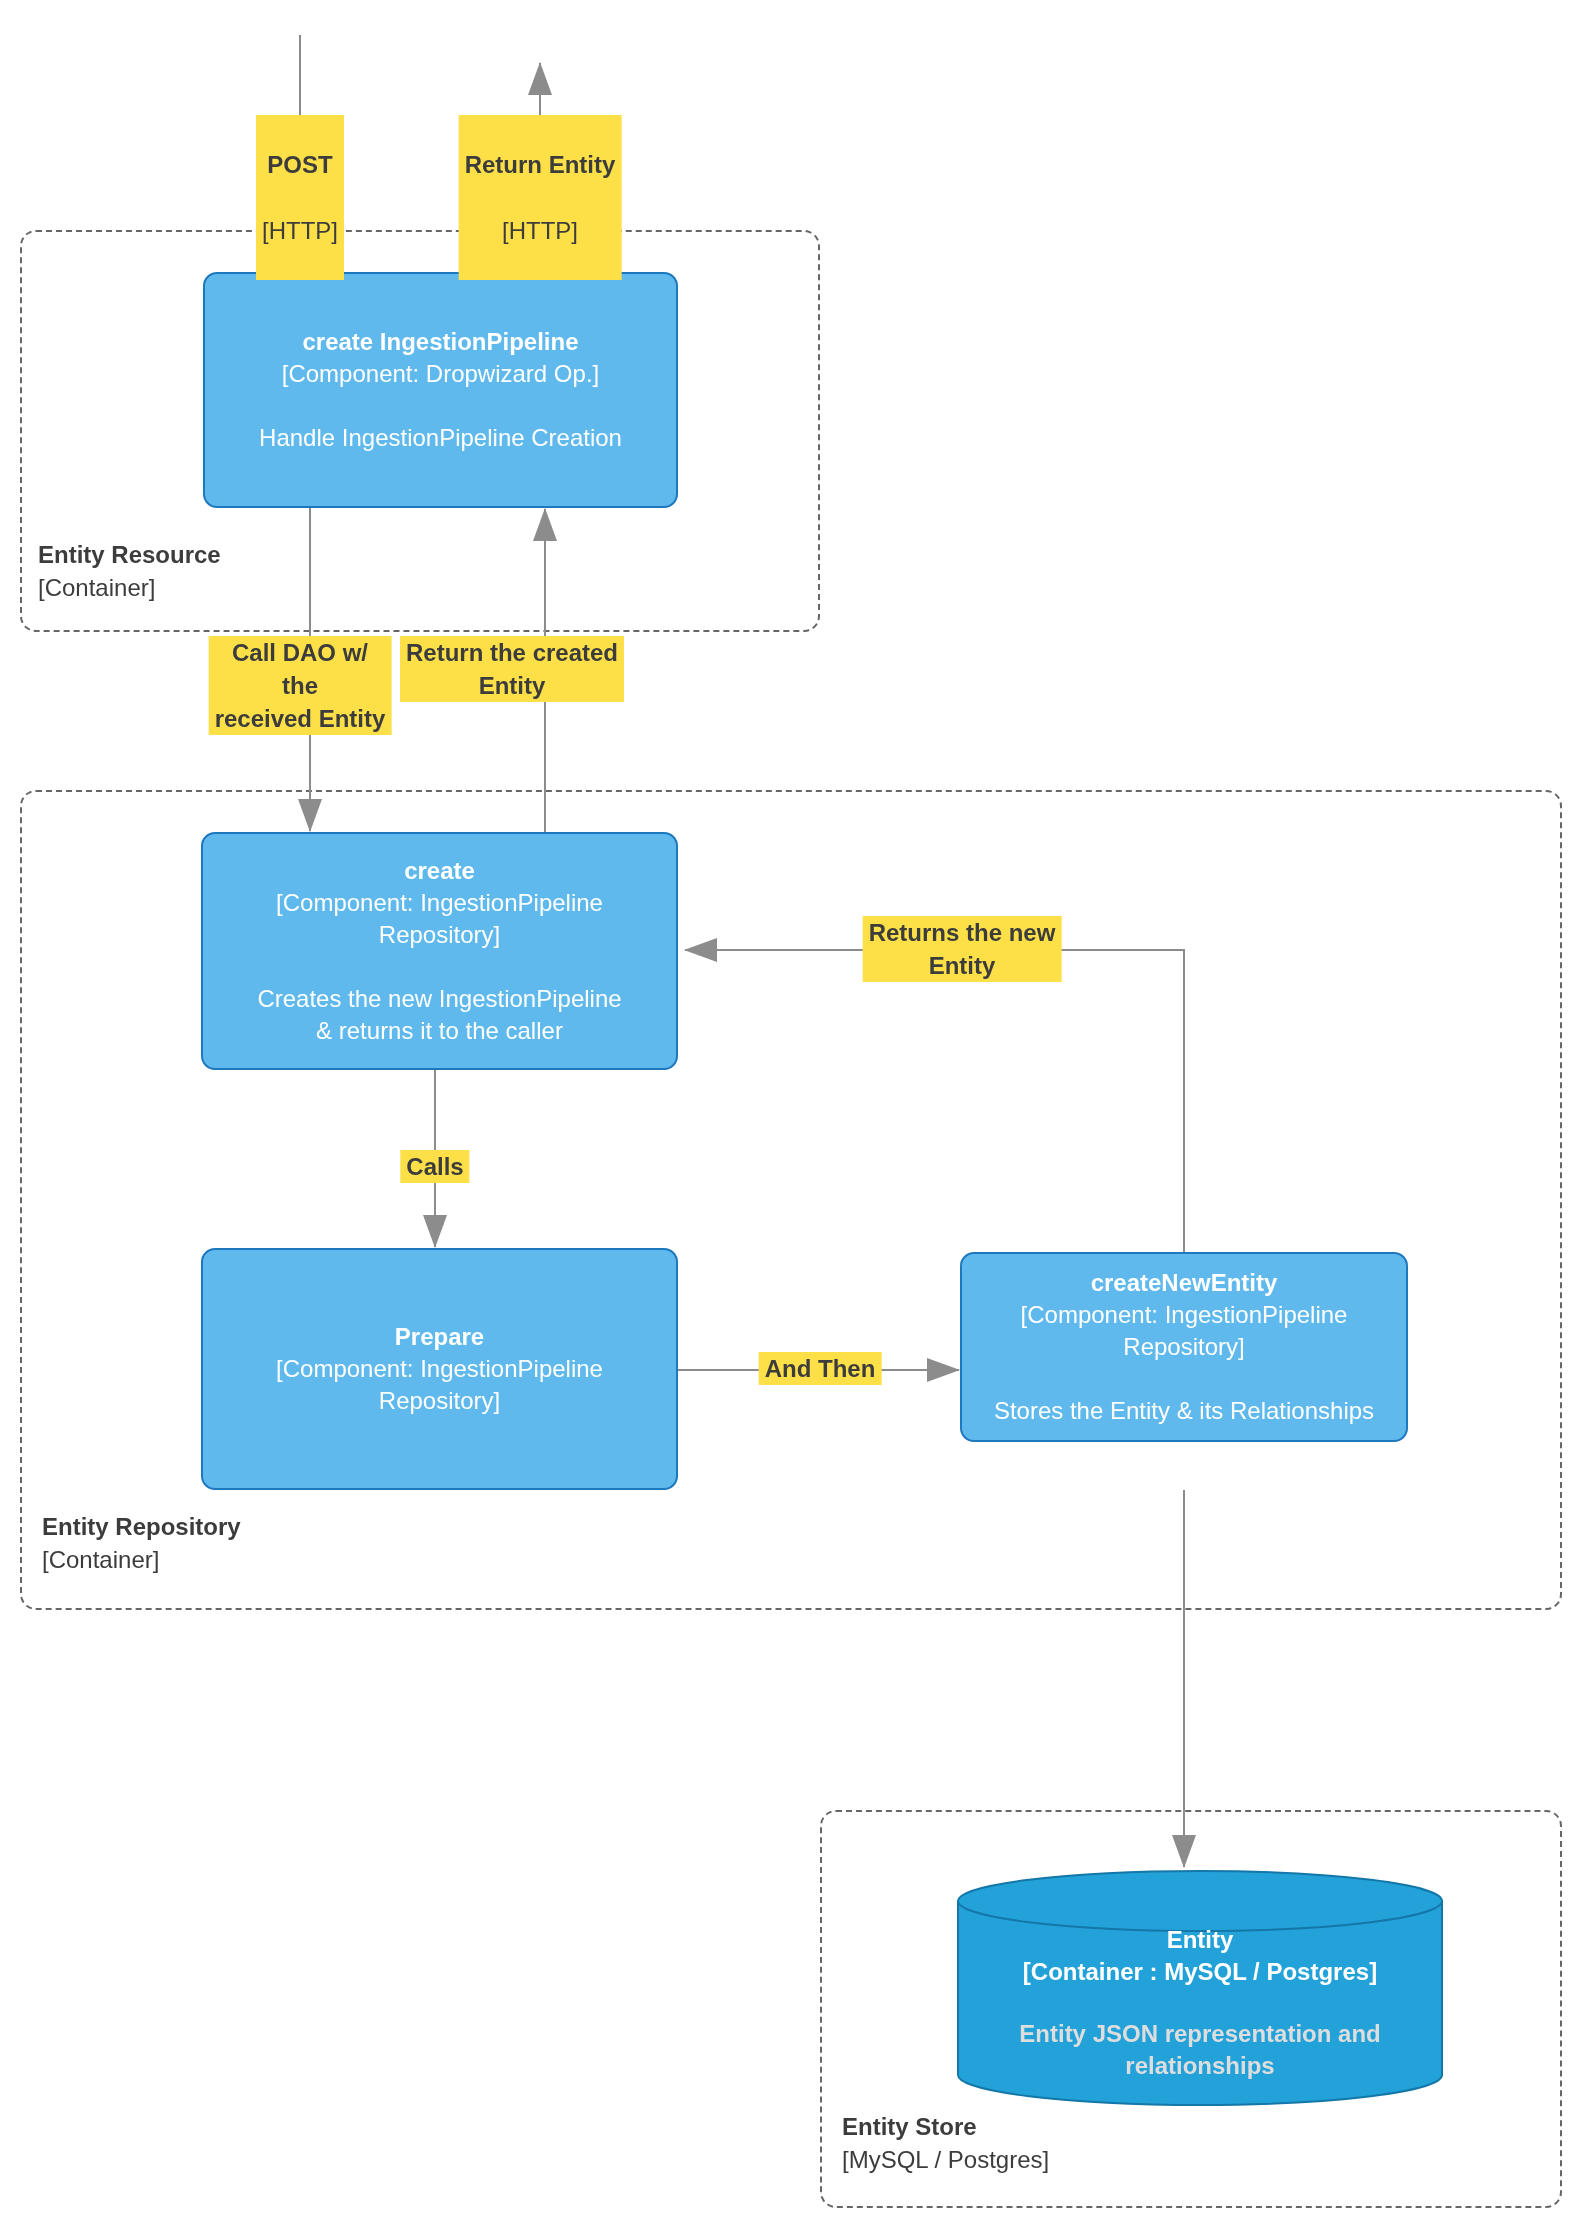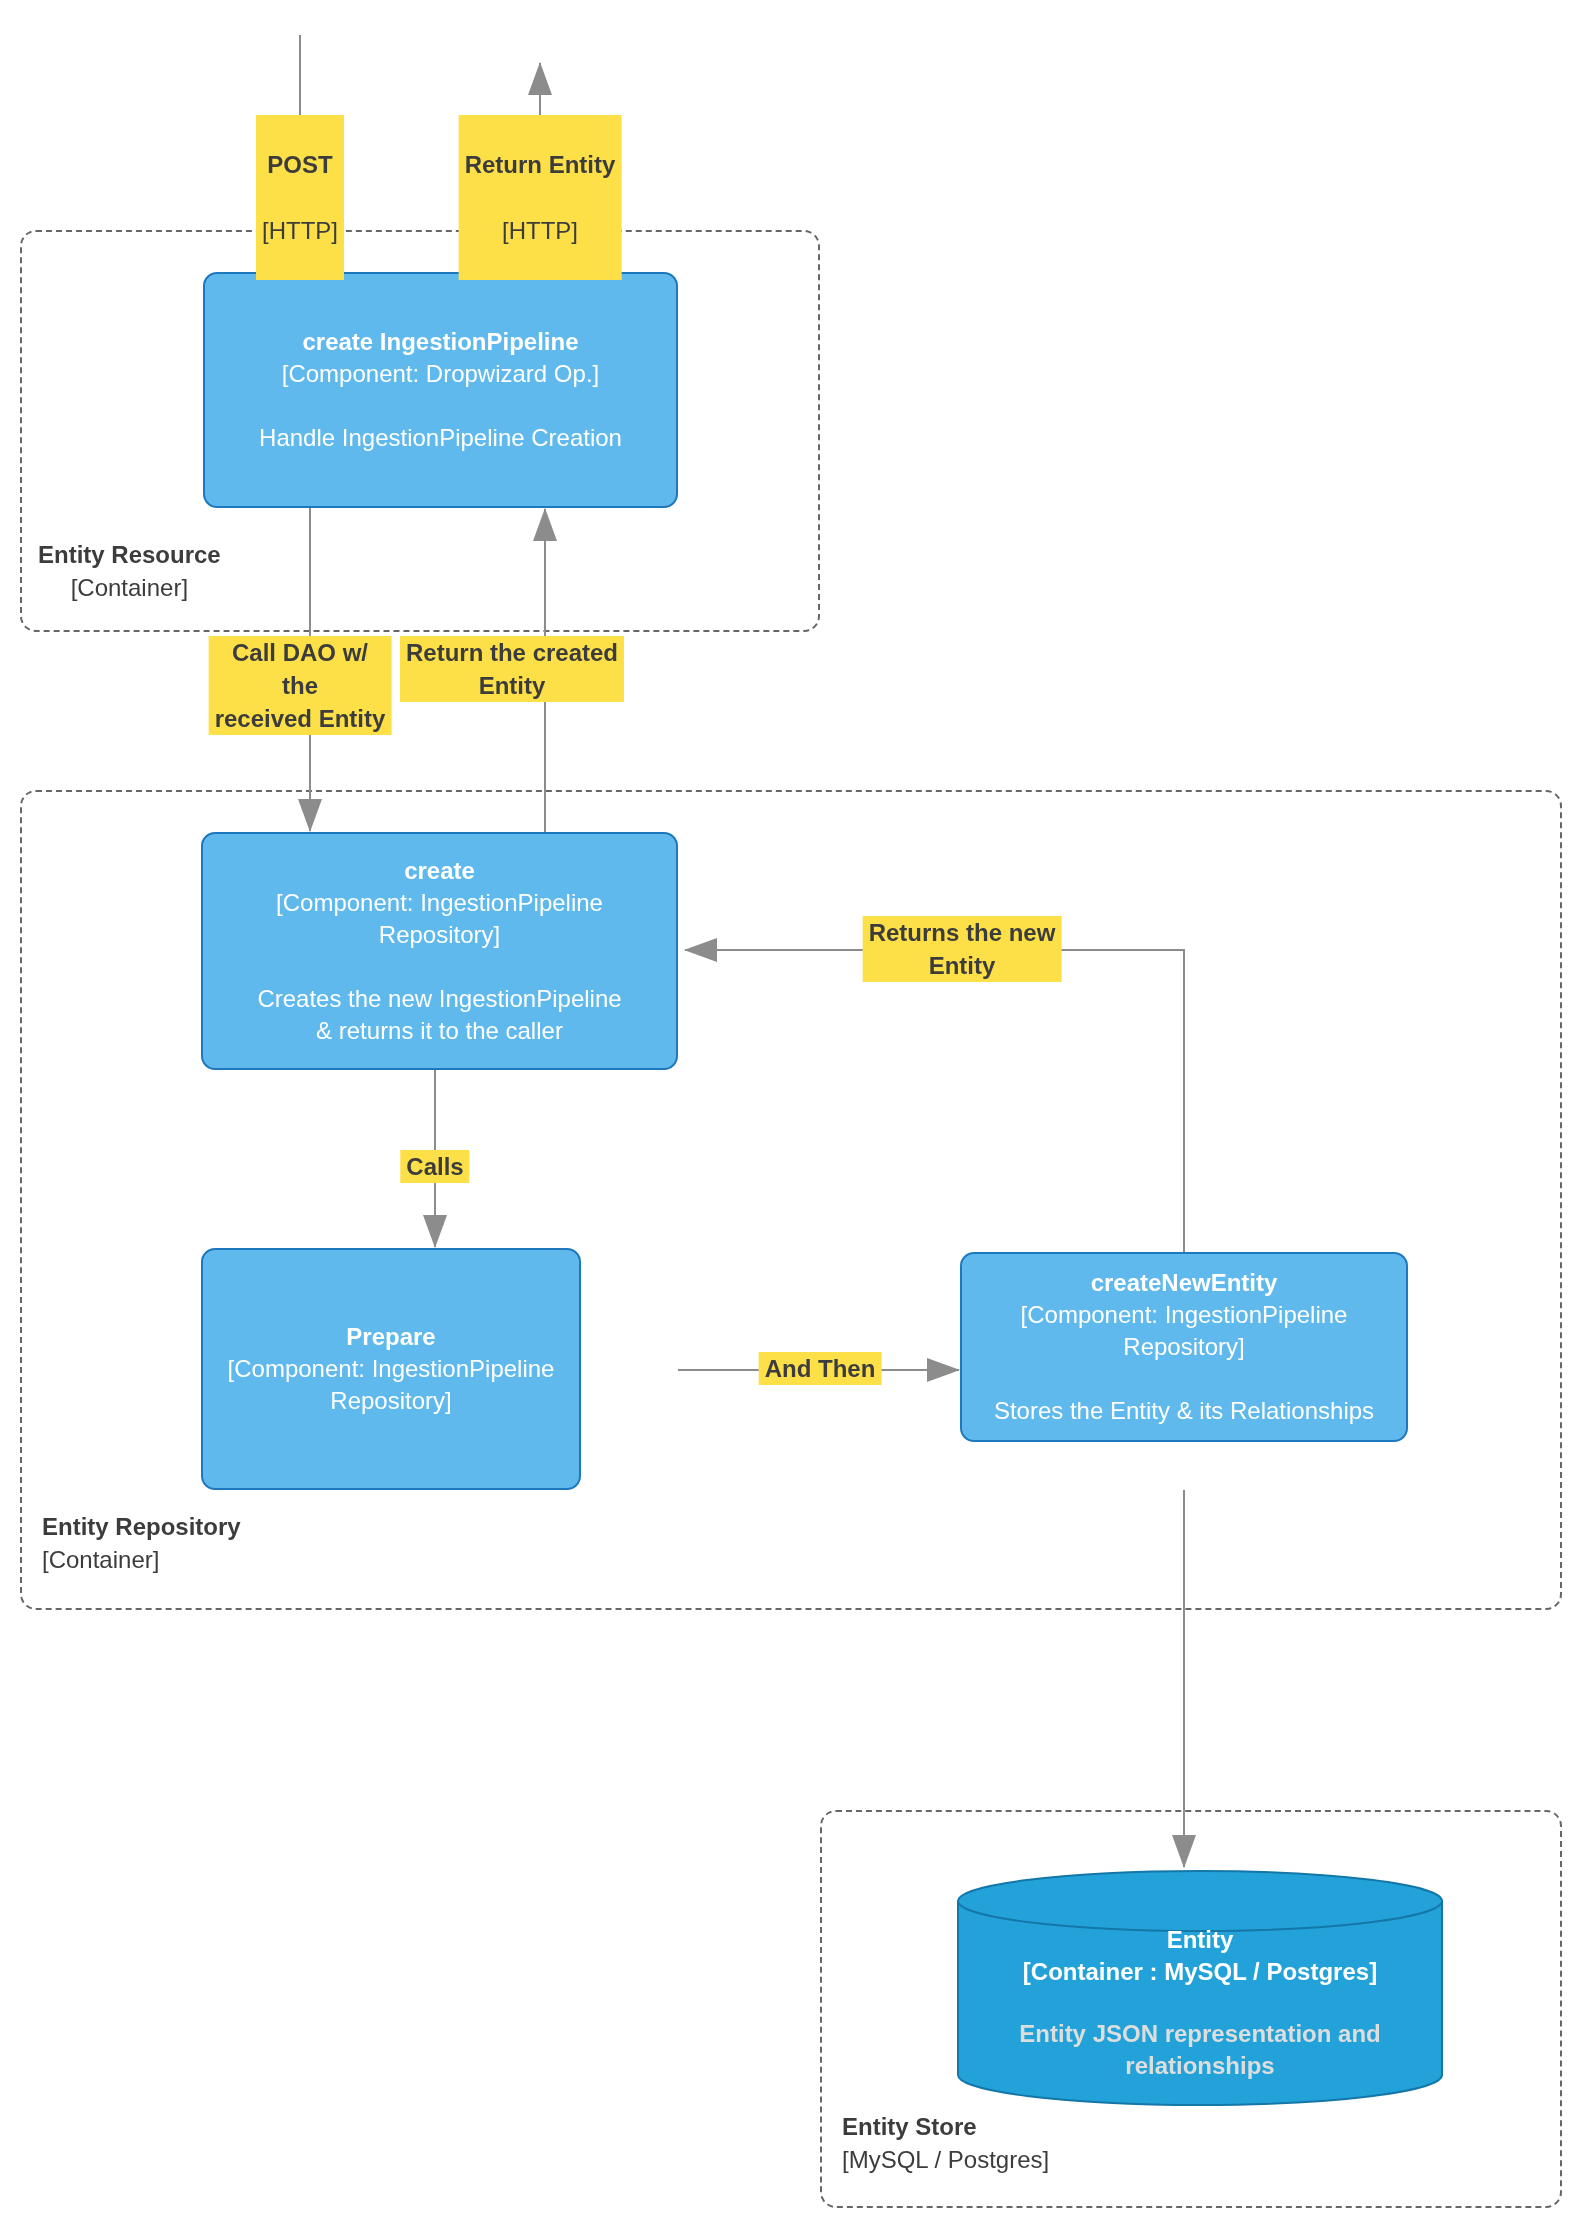--- a/index.html
+++ b/index.html
@@ -89,41 +89,41 @@
   </div>
 
   <div class="node" style="left:201px;top:832px;width:477px;height:238px;">
     <div class="n-title">create</div>
     <div class="n-meta">[Component: IngestionPipeline
 Repository]</div>
     <div class="n-desc">Creates the new IngestionPipeline
 &amp; returns it to the caller</div>
   </div>
 
-  <div class="node" style="left:201px;top:1248px;width:380px;height:242px;">
+  <div class="node" style="left:201px;top:1248px;width:477px;height:242px;">
     <div class="n-title">Prepare</div>
     <div class="n-meta">[Component: IngestionPipeline
 Repository]</div>
   </div>
 
   <div class="node" style="left:960px;top:1252px;width:448px;height:190px;padding:12px 2px;">
     <div class="n-title">createNewEntity</div>
     <div class="n-meta">[Component: IngestionPipeline
 Repository]</div>
     <div class="n-desc">Stores the Entity &amp; its Relationships</div>
   </div>
 
   <div class="db-text">
     <div class="n-title">Entity</div>
     <div class="n-meta">[Container : MySQL / Postgres]</div>
     <div class="n-desc">Entity JSON representation and
 relationships</div>
   </div>
 
-  <div class="container-label" style="left:38px;top:538px;text-align:center;">
+  <div class="container-label" style="left:38px;top:538px;">
     <div class="c-title">Entity Resource</div>
     <div class="c-sub">[Container]</div>
   </div>
   <div class="container-label" style="left:42px;top:1510px;">
     <div class="c-title">Entity Repository</div>
     <div class="c-sub">[Container]</div>
   </div>
   <div class="container-label" style="left:842px;top:2110px;">
     <div class="c-title">Entity Store</div>
     <div class="c-sub">[MySQL / Postgres]</div>

